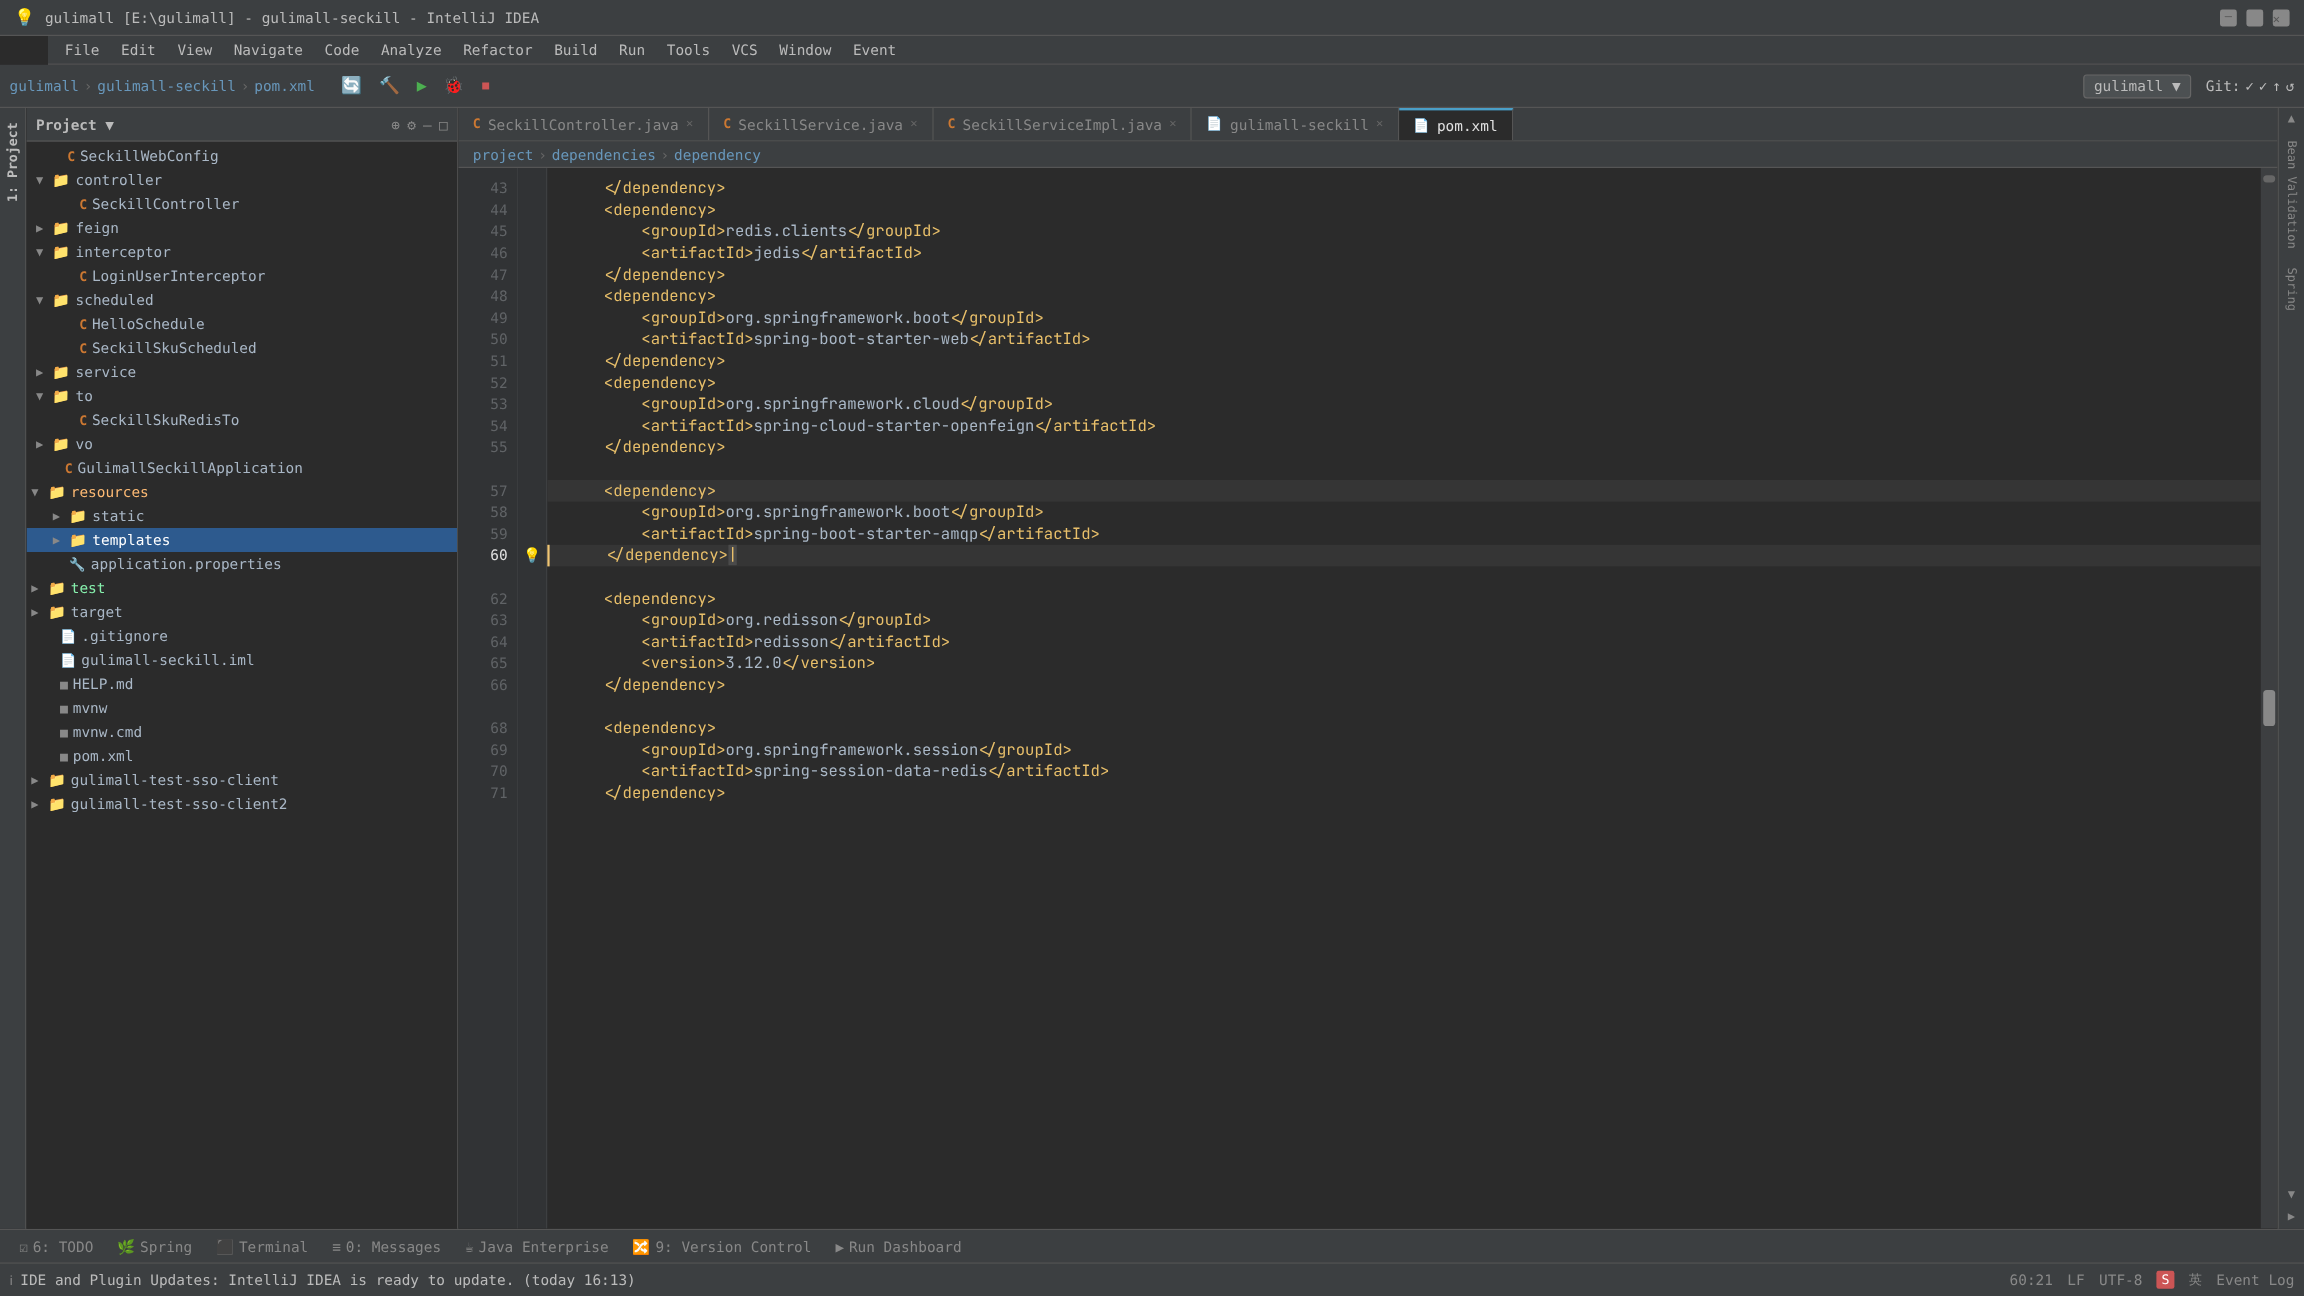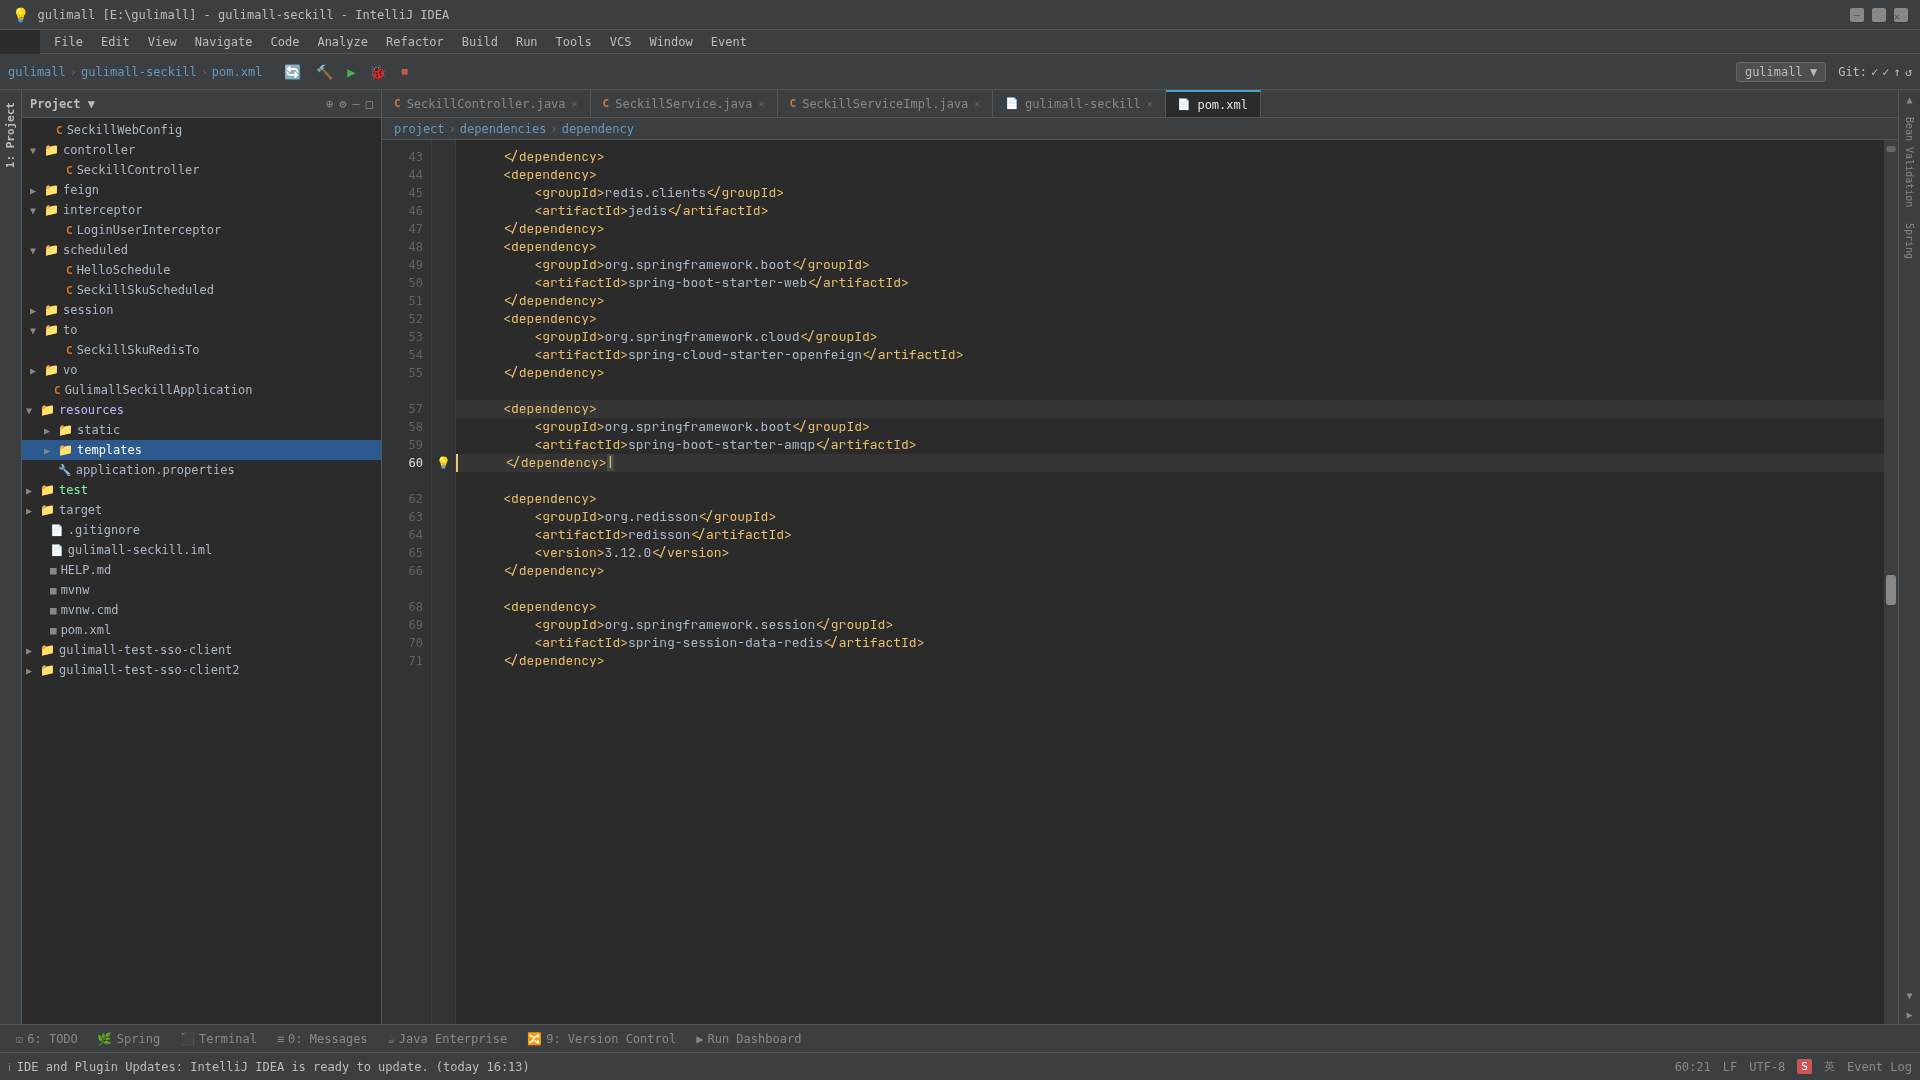--- a/index.html
+++ b/index.html
@@ -127,21 +127,21 @@
         <span style="color:#a9b7c6;">HelloSchedule</span>
       </div>
       <div style="display:flex;align-items:center;padding:1px 4px;cursor:pointer;white-space:nowrap;min-height:20px;padding-left:30px;">
         <span style="width:14px;flex-shrink:0;"></span>
         <span style="color:#cc7832;margin-right:4px;font-size:11px;font-weight:bold;">C</span>
         <span style="color:#a9b7c6;">SeckillSkuScheduled</span>
       </div>
       <div style="display:flex;align-items:center;padding:1px 4px;cursor:pointer;white-space:nowrap;min-height:20px;padding-left:8px;">
         <span style="width:14px;color:#888;flex-shrink:0;font-size:10px;">▶</span>
         <span style="color:#c9a84c;margin-right:4px;">📁</span>
-        <span style="color:#a9b7c6;">session</span>
+        <span style="color:#a9b7c6;">service</span>
       </div>
       <div style="display:flex;align-items:center;padding:1px 4px;cursor:pointer;white-space:nowrap;min-height:20px;padding-left:8px;">
         <span style="width:14px;color:#888;flex-shrink:0;font-size:10px;">▼</span>
         <span style="color:#c9a84c;margin-right:4px;">📁</span>
         <span style="color:#a9b7c6;">to</span>
       </div>
       <div style="display:flex;align-items:center;padding:1px 4px;cursor:pointer;white-space:nowrap;min-height:20px;padding-left:30px;">
         <span style="width:14px;flex-shrink:0;"></span>
         <span style="color:#cc7832;margin-right:4px;font-size:11px;font-weight:bold;">C</span>
         <span style="color:#a9b7c6;">SeckillSkuRedisTo</span>
@@ -152,21 +152,21 @@
         <span style="color:#a9b7c6;">vo</span>
       </div>
       <div style="display:flex;align-items:center;padding:1px 4px;cursor:pointer;white-space:nowrap;min-height:20px;padding-left:18px;">
         <span style="width:14px;flex-shrink:0;"></span>
         <span style="color:#cc7832;margin-right:4px;font-size:11px;font-weight:bold;">C</span>
         <span style="color:#a9b7c6;">GulimallSeckillApplication</span>
       </div>
       <div style="display:flex;align-items:center;padding:1px 4px;cursor:pointer;white-space:nowrap;min-height:20px;padding-left:4px;">
         <span style="width:14px;color:#888;flex-shrink:0;font-size:10px;">▼</span>
         <span style="color:#c9a84c;margin-right:4px;">📁</span>
-        <span style="color:#c4b5fd;">resources</span>
+        <span style="color:#fdba74;">resources</span>
       </div>
       <div style="display:flex;align-items:center;padding:1px 4px;cursor:pointer;white-space:nowrap;min-height:20px;padding-left:22px;">
         <span style="width:14px;color:#888;flex-shrink:0;font-size:10px;">▶</span>
         <span style="color:#c9a84c;margin-right:4px;">📁</span>
         <span style="color:#a9b7c6;">static</span>
       </div>
       <div style="display:flex;align-items:center;padding:1px 4px;cursor:pointer;white-space:nowrap;min-height:20px;padding-left:22px;background:#2d5a8e;">
         <span style="width:14px;color:#888;flex-shrink:0;font-size:10px;">▶</span>
         <span style="color:#c9a84c;margin-right:4px;">📁</span>
         <span style="color:#fff;">templates</span>

